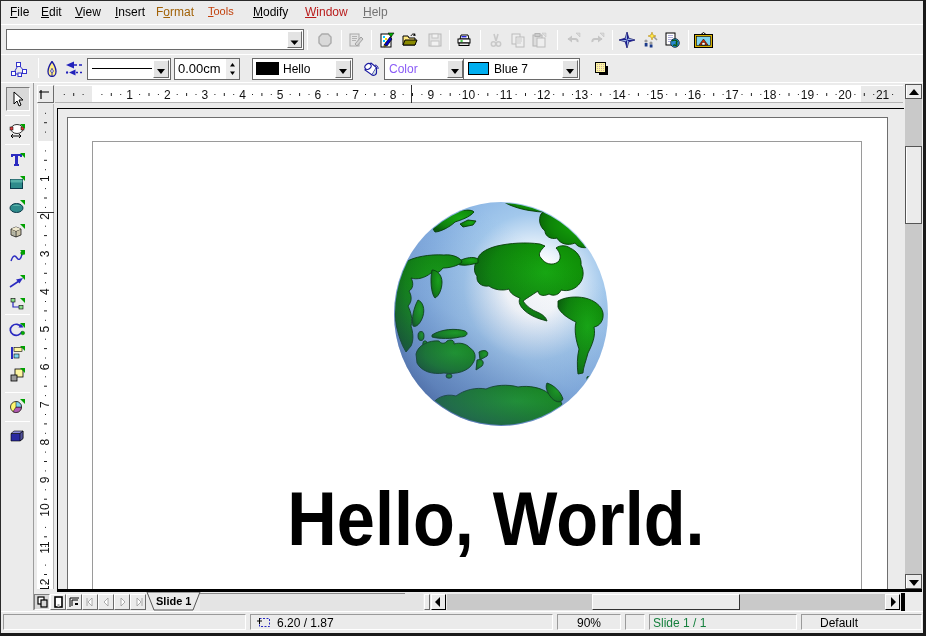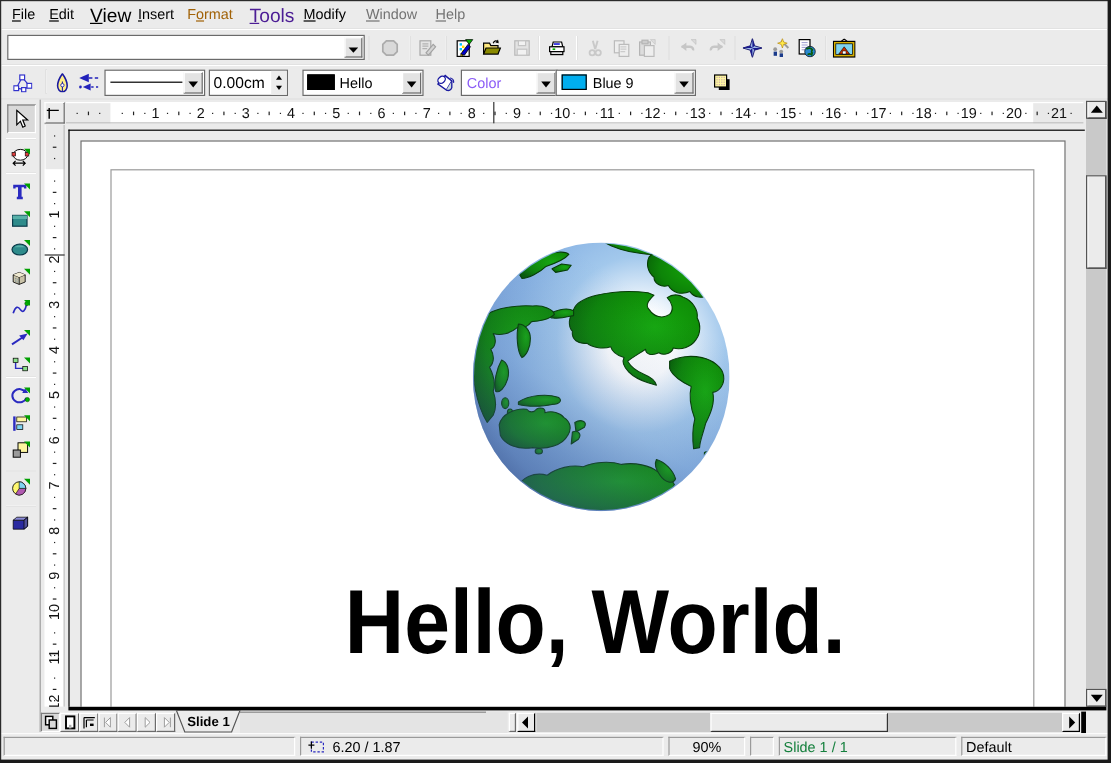--- a/index.html
+++ b/index.html
@@ -1,24 +1,24 @@
 <!DOCTYPE html>
 <html><head><meta charset="utf-8"><style>html,body{margin:0;padding:0}*{box-sizing:border-box}body{width:926px;height:636px;position:relative;font-family:"Liberation Sans",sans-serif;background:#ebebeb;overflow:hidden}</style></head><body>
 <div style="position:absolute;left:0;top:0;width:926px;height:1px;background:#2a2a2a;z-index:50"></div>
 <div style="position:absolute;left:0;top:0;width:1px;height:636px;background:#2a2a2a;z-index:50"></div>
 <div style="position:absolute;left:923px;top:0;width:3px;height:636px;background:#1a1a1a;z-index:50"></div>
 <div style="position:absolute;left:0;top:633px;width:926px;height:3px;background:#1a1a1a;z-index:50"></div>
 <div style="position:absolute;left:10px;top:5px;font-size:12px;color:#000;white-space:pre"><span style="text-decoration:underline">F</span>ile</div>
 <div style="position:absolute;left:41px;top:5px;font-size:12px;color:#000;white-space:pre"><span style="text-decoration:underline">E</span>dit</div>
-<div style="position:absolute;left:75px;top:5px;font-size:16px;color:#000;white-space:pre"><span style="text-decoration:underline">V</span>iew</div>
+<div style="position:absolute;left:75px;top:5px;font-size:12px;color:#000;white-space:pre"><span style="text-decoration:underline">V</span>iew</div>
 <div style="position:absolute;left:115px;top:5px;font-size:12px;color:#000;white-space:pre"><span style="text-decoration:underline">I</span>nsert</div>
 <div style="position:absolute;left:156px;top:5px;font-size:12px;color:#a16207;white-space:pre">F<span style="text-decoration:underline">o</span>rmat</div>
-<div style="position:absolute;left:208px;top:5px;font-size:16px;color:#4c1d95;white-space:pre"><span style="text-decoration:underline">T</span>ools</div>
+<div style="position:absolute;left:208px;top:5px;font-size:11px;color:#c2410c;white-space:pre"><span style="text-decoration:underline">T</span>ools</div>
 <div style="position:absolute;left:253px;top:5px;font-size:12px;color:#000;white-space:pre"><span style="text-decoration:underline">M</span>odify</div>
-<div style="position:absolute;left:305px;top:5px;font-size:12px;color:#737373;white-space:pre"><span style="text-decoration:underline">W</span>indow</div>
+<div style="position:absolute;left:305px;top:5px;font-size:12px;color:#b91c1c;white-space:pre"><span style="text-decoration:underline">W</span>indow</div>
 <div style="position:absolute;left:363px;top:5px;font-size:12px;color:#737373;white-space:pre"><span style="text-decoration:underline">H</span>elp</div>
 <div style="position:absolute;left:1px;top:24px;width:922px;height:1px;background:#9d9d9d;border-bottom:1px solid #fff;"></div>
 <div style="position:absolute;left:6px;top:29px;width:298px;height:21px;background:#fff;border:1px solid #6a6a6a;box-sizing:border-box;"></div>
 <div style="position:absolute;left:287px;top:31px;width:15px;height:17px;background:#e3e3e3;border-top:1px solid #fff;border-left:1px solid #fff;border-right:1px solid #6b6b6b;border-bottom:1px solid #6b6b6b;box-sizing:border-box;text-align:center"><svg width="9" height="7" style="margin-top:5px">
       <path d="M0.5,1.5 L8.5,1.5 L4.5,6 Z" fill="#000"></path>
     </svg></div>
 <svg width="16" height="16" viewBox="0 0 16 16" style="position:absolute;left:317px;top:32px">
     <path d="M5,2 h6 l3,3 v6 l-3,3 h-6 l-3,-3 v-6 Z" fill="#d9d9d9" stroke="#ababab" stroke-width="1.4"></path>
   </svg>
 <svg width="16" height="16" viewBox="0 0 16 16" style="position:absolute;left:348px;top:32px">
@@ -164,21 +164,21 @@
 <div style="position:absolute;left:384px;top:58px;width:81px;height:22px;background:#fff;border:1px solid #6a6a6a;box-sizing:border-box;"></div>
 <div style="position:absolute;left:447px;top:60px;width:16px;height:18px;background:#e3e3e3;border-top:1px solid #fff;border-left:1px solid #fff;border-right:1px solid #6b6b6b;border-bottom:1px solid #6b6b6b;box-sizing:border-box;text-align:center;"><svg width="10" height="8" style="margin-top:5px">
       <path d="M1,2 L9,2 L5,7 Z" fill="#000"></path>
     </svg></div>
 <div style="position:absolute;left:389px;top:62px;font-size:12px;color:#8b5cf6">Color</div>
 <div style="position:absolute;left:463px;top:58px;width:117px;height:22px;background:#fff;border:1px solid #6a6a6a;box-sizing:border-box;"></div>
 <div style="position:absolute;left:562px;top:60px;width:16px;height:18px;background:#e3e3e3;border-top:1px solid #fff;border-left:1px solid #fff;border-right:1px solid #6b6b6b;border-bottom:1px solid #6b6b6b;box-sizing:border-box;text-align:center;"><svg width="10" height="8" style="margin-top:5px">
       <path d="M1,2 L9,2 L5,7 Z" fill="#000"></path>
     </svg></div>
 <div style="position:absolute;left:468px;top:62px;width:21px;height:13px;background:#00aeef;border:1px solid #000"></div>
-<div style="position:absolute;left:494px;top:62px;font-size:12px;color:#000">Blue 9</div>
+<div style="position:absolute;left:494px;top:62px;font-size:12px;color:#000">Blue 7</div>
 <svg width="16" height="16" viewBox="0 0 16 16" style="position:absolute;left:594px;top:61px">
     <rect x="5" y="5" width="9" height="9" fill="#000"></rect>
     <rect x="1.5" y="1.5" width="10" height="10" fill="#fdf6a0" stroke="#000"></rect>
     <g fill="#caa">
       <rect x="3" y="3" width="1" height="1"></rect>
       <rect x="3" y="5" width="1" height="1"></rect>
       <rect x="3" y="7" width="1" height="1"></rect>
       <rect x="3" y="9" width="1" height="1"></rect>
       <rect x="5" y="3" width="1" height="1"></rect>
       <rect x="5" y="5" width="1" height="1"></rect>
@@ -562,13 +562,13 @@
     </svg>
   </div>
 <div style="position:absolute;left:557px;top:614px;width:64px;height:16px;border:1px solid;border-color:#9a9a9a #fff #fff #9a9a9a">
     <div style="position:absolute;left:0;top:1px;width:62px;text-align:center;font-size:12px;color:#000">90%</div>
   </div>
 <div style="position:absolute;left:625px;top:614px;width:20px;height:16px;border:1px solid;border-color:#9a9a9a #fff #fff #9a9a9a"></div>
 <div style="position:absolute;left:649px;top:614px;width:148px;height:16px;border:1px solid;border-color:#9a9a9a #fff #fff #9a9a9a">
     <div style="position:absolute;left:3px;top:1px;font-size:12px;color:#15803d">Slide 1 / 1</div>
   </div>
 <div style="position:absolute;left:801px;top:614px;width:121px;height:16px;border:1px solid;border-color:#9a9a9a #fff #fff #9a9a9a">
-    <div style="position:absolute;left:3px;top:1px;font-size:12px;color:#000">Default</div>
+    <div style="position:absolute;left:18px;top:1px;font-size:12px;color:#000">Default</div>
   </div>
 </body></html>

